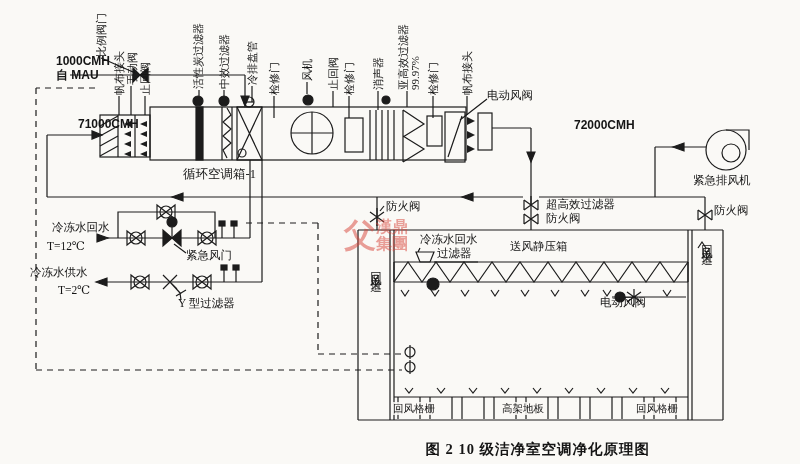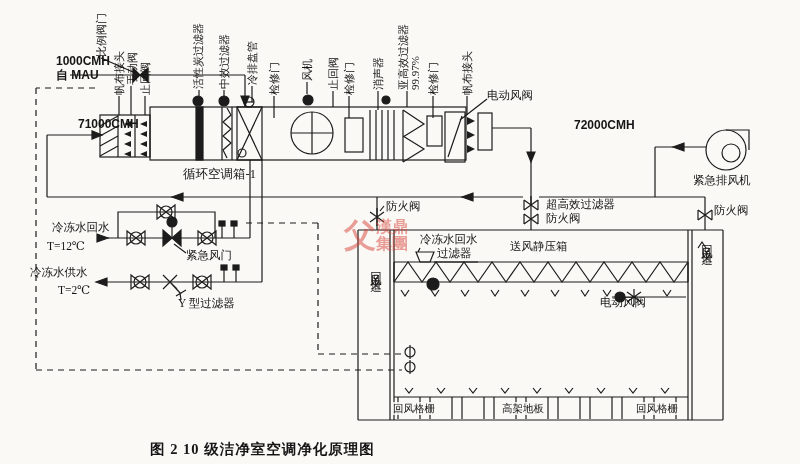--- a/index.html
+++ b/index.html
@@ -9,21 +9,21 @@
     font-family:"Liberation Serif","DejaVu Serif",serif;color:#151515;overflow:hidden;
   }
   svg{position:absolute;left:0;top:0;}
   .lbl{position:absolute;font-size:11.5px;line-height:13px;white-space:nowrap;color:#151515;}
   .vlbl{position:absolute;font-size:11px;line-height:13px;height:13px;white-space:nowrap;
         transform:rotate(-90deg);transform-origin:0 0;color:#151515;}
   .vert{position:absolute;writing-mode:vertical-rl;text-orientation:upright;
         font-size:11.5px;letter-spacing:3px;color:#151515;}
   .room-info{position:absolute;left:508px;top:298px;font-size:12.5px;line-height:15.5px;}
   .floor-lbl{background:rgba(250,249,246,.85);font-size:10.5px;}
-  .caption{position:absolute;left:150px;top:440px;width:500px;text-align:left;
+  .caption{position:absolute;left:150px;top:440px;width:500px;text-align:right;
            font-size:14.5px;font-weight:bold;letter-spacing:1px;}
   .flow{font-size:12px;font-weight:bold;font-family:"Liberation Sans",sans-serif;margin-left:34px;}
   .watermark{position:absolute;left:344px;top:218px;display:flex;align-items:center;
              opacity:.5;color:#d84338;pointer-events:none;}
   .watermark .logo{font-size:32px;font-weight:bold;line-height:32px;}
   .watermark .wm-lines{display:flex;flex-direction:column;font-size:16px;font-weight:bold;line-height:17px;align-items:center;}
 </style>
 </head>
 <body>
 

